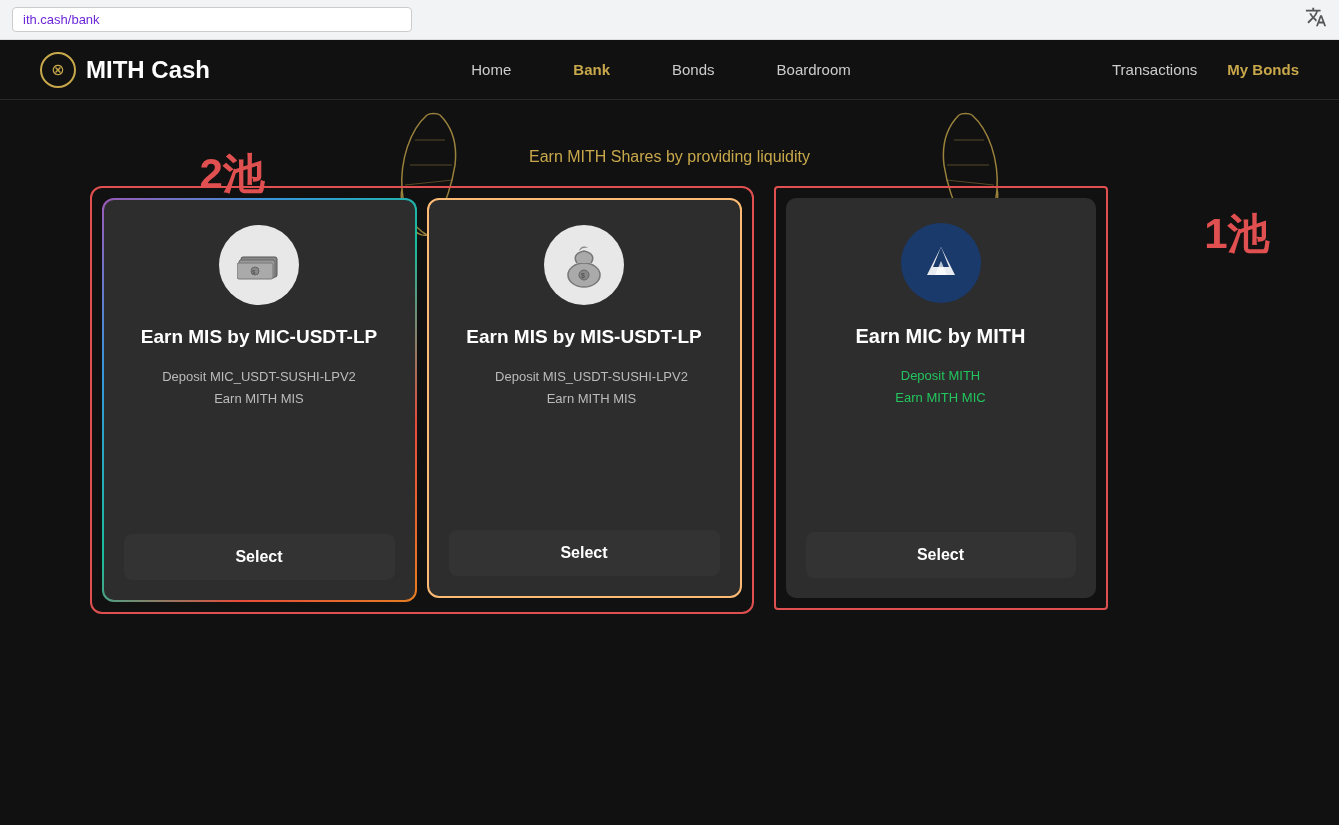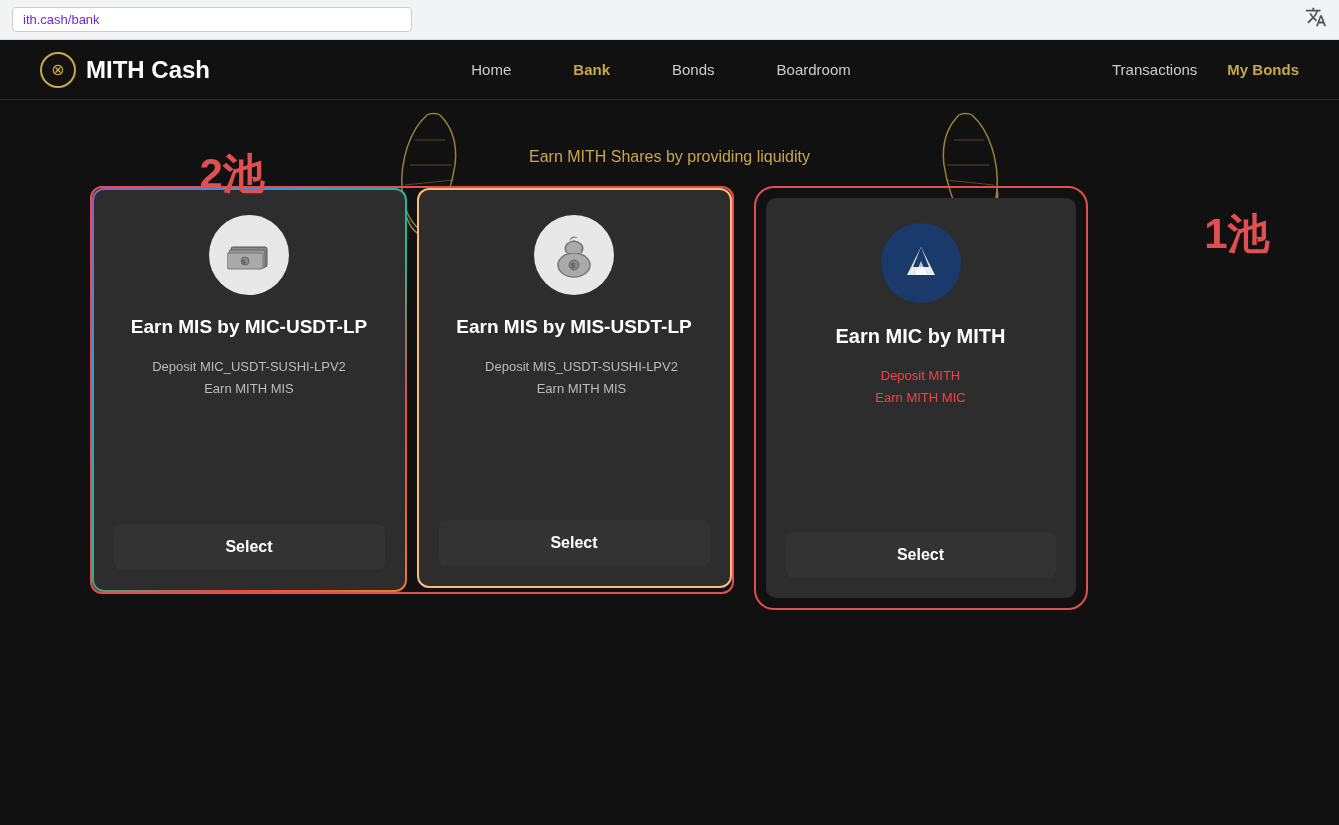--- a/index.html
+++ b/index.html
@@ -210,21 +210,21 @@
   </div>
 
   <div style="position:relative; margin: 0 auto; max-width:1200px; padding: 0 20px;">
 
     <div style="position:absolute; left:130px; top:-40px; font-size:42px; font-weight:900; color:#e05050; z-index:5;">2池</div>
 
     <div style="position:absolute; right:0; top:20px; font-size:42px; font-weight:900; color:#e05050; z-index:5;">1池</div>
 
     <div style="display:flex; gap:20px; align-items:flex-start;">
 
-      <div style="border:2px solid #e05050; border-radius:12px; display:flex; gap:10px; flex-shrink:0;">
+      <div style="border:2px solid #e05050; border-radius:12px; padding:10px; display:flex; gap:10px; flex-shrink:0;">
 
         <div style="width:315px; flex-shrink:0;">
           <div style="background: linear-gradient(135deg, #9b59b6, #3498db, #1abc9c, #e74c3c, #e67e22); padding:2px; border-radius:12px;">
             <div style="background:#2d2d2d; border-radius:10px; padding:25px 20px 20px; display:flex; flex-direction:column; align-items:center; text-align:center; min-height:400px;">
               <div style="width:80px;height:80px;border-radius:50%;background:#e8e8e8;display:flex;align-items:center;justify-content:center;margin-bottom:20px;font-size:32px;">
 
                 <svg width="44" height="44" viewBox="0 0 44 44" fill="none">
                   <rect x="4" y="14" width="36" height="20" rx="2" fill="#888" stroke="#555" stroke-width="1"></rect>
                   <rect x="6" y="18" width="32" height="12" rx="1" fill="#aaa"></rect>
                   <rect x="2" y="17" width="36" height="18" rx="2" fill="#999" stroke="#666" stroke-width="1"></rect>
@@ -259,34 +259,34 @@
             <div class="card-title" style="font-size:19px;font-weight:700;color:#fff;margin-bottom:16px;line-height:1.3;">Earn MIS by MIS-USDT-LP</div>
             <div style="font-size:13px;color:#bbb;line-height:1.7;flex:1;margin-left:15px;">
               <div>Deposit MIS_USDT-SUSHI-LPV2</div>
               <div>Earn MITH MIS</div>
             </div>
             <button class="card-select-btn" style="background:#333;color:#fff;border:none;border-radius:8px;padding:14px;font-size:16px;font-weight:600;cursor:pointer;margin-top:20px;width:100%;">Select</button>
           </div>
         </div>
       </div>
 
-      <div style="border:2px solid #e05050; border-radius:20px; padding:10px; flex-shrink:0;">
+      <div style="border:2px solid #e05050; border-radius:4px; padding:10px; flex-shrink:0;">
 
         <div style="width:310px;">
           <div style="background:#2d2d2d; border-radius:10px; padding:25px 20px 20px; display:flex; flex-direction:column; align-items:center; text-align:center; min-height:400px;">
             <div style="width:80px;height:80px;border-radius:50%;background:#1a3a6b;display:flex;align-items:center;justify-content:center;margin-bottom:20px;">
 
               <svg width="48" height="48" viewBox="0 0 48 48" fill="white">
                 <path d="M24 8 L38 36 H10 Z" fill="white" opacity="0.9"></path>
                 <path d="M24 8 L32 28 H16 Z" fill="#1a3a6b"></path>
                 <path d="M18 36 L24 22 L30 36 Z" fill="white" opacity="0.7"></path>
               </svg>
             </div>
             <div class="card-title" style="font-size:20px;font-weight:700;color:#fff;margin-bottom:16px;line-height:1.3;">Earn MIC by MITH</div>
-            <div style="font-size:13px;color:#ef4444;line-height:1.7;flex:1;">
+            <div style="font-size:13px;color:#22c55e;line-height:1.7;flex:1;">
               <div>Deposit MITH</div>
               <div>Earn MITH MIC</div>
             </div>
             <button class="card-select-btn" style="background:#333;color:#fff;border:none;border-radius:8px;padding:14px;font-size:16px;font-weight:600;cursor:pointer;margin-top:20px;width:100%;">Select</button>
           </div>
         </div>
       </div>
 
     </div>
   </div>

